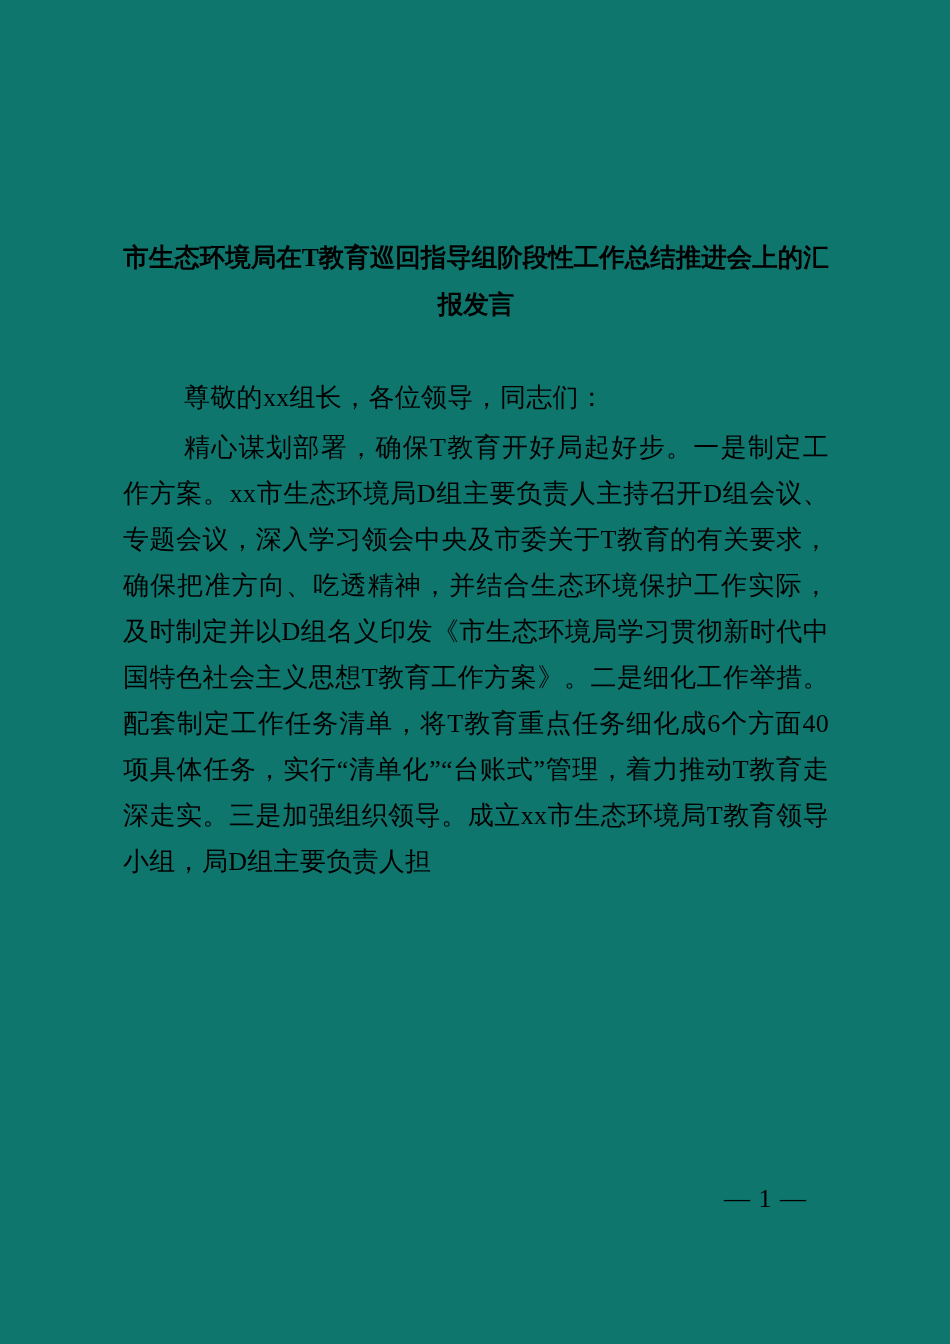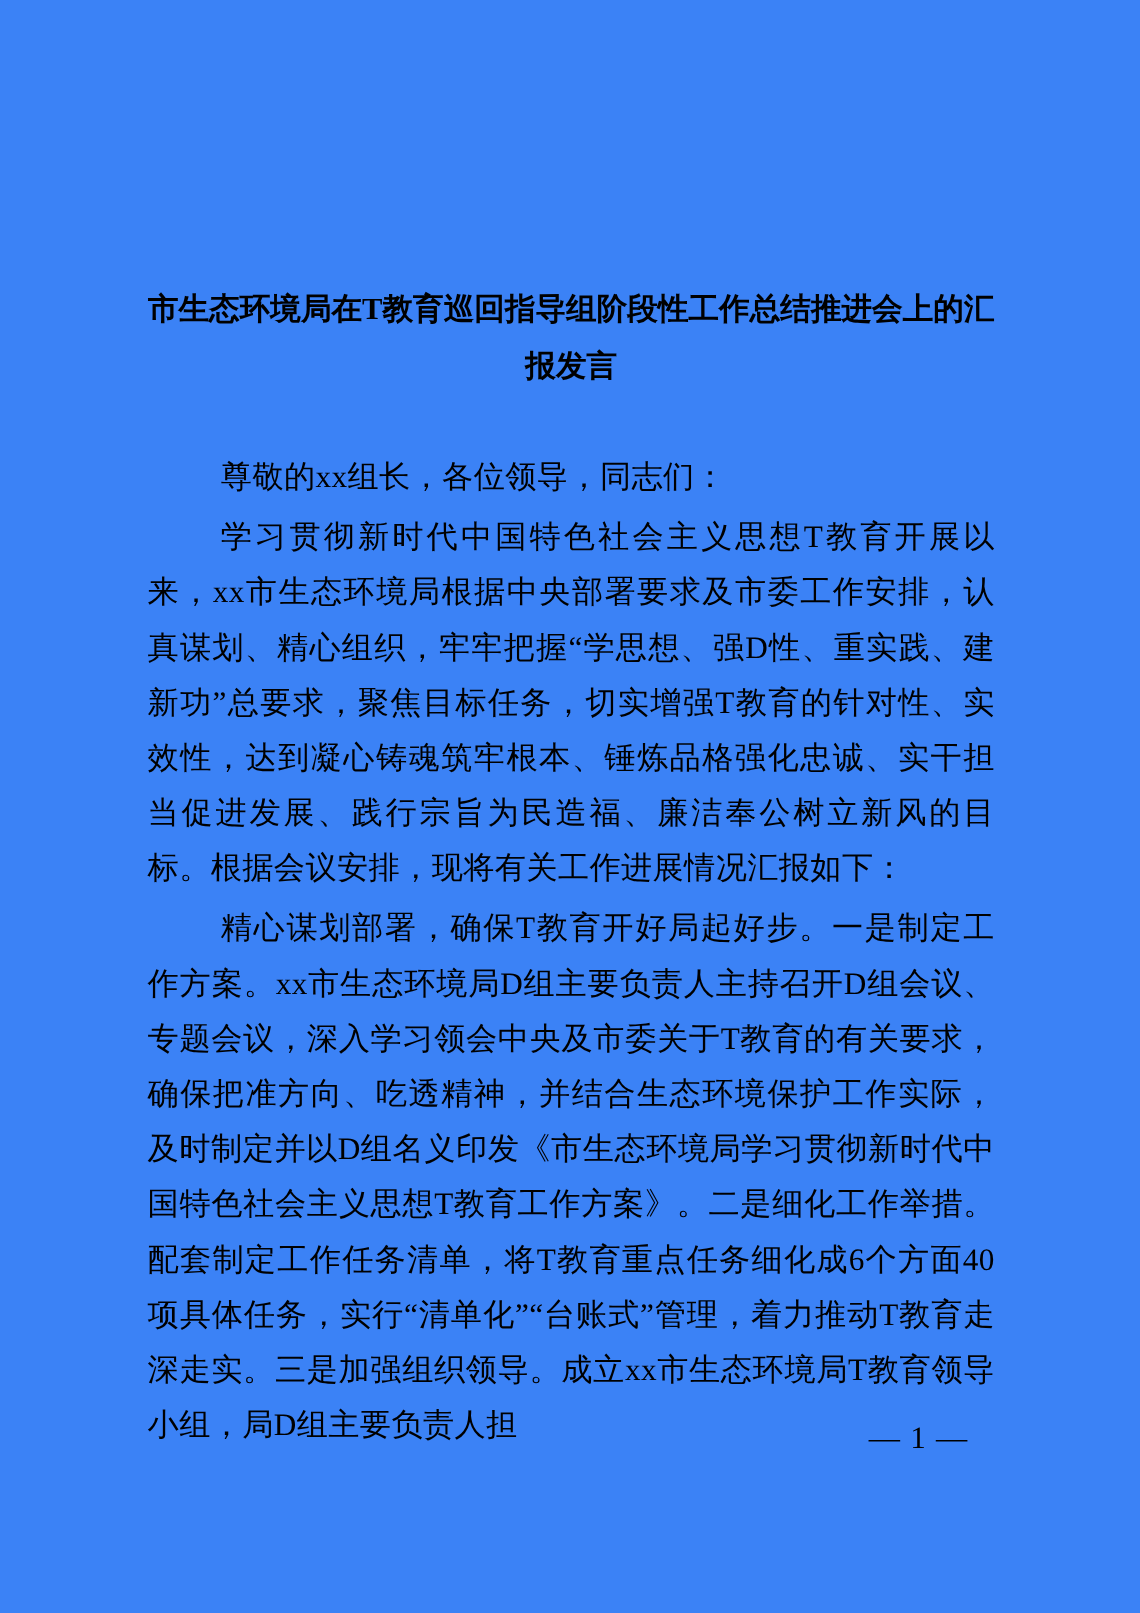--- a/index.html
+++ b/index.html
@@ -4,21 +4,21 @@
 <style>
   html, body {
     margin: 0;
     padding: 0;
     background: #ffffff;
   }
   .page {
     position: relative;
     width: 950px;
     height: 1344px;
-    background: #3b82f6;
+    background: #0f766e;
     color: #000000;
     font-family: "Liberation Serif", "DejaVu Serif", serif;
     overflow: hidden;
     box-sizing: border-box;
   }
   .content {
     box-sizing: border-box;
     padding: 234px 117px 0 119px;
   }
   .doc-title {
@@ -49,17 +49,16 @@
     letter-spacing: 1px;
   }
 </style>
 </head>
 <body>
 
 <div class="page">
   <div class="content">
     <h1 class="doc-title">市生态环境局在T教育巡回指导组阶段性工作总结推进会上的汇报发言</h1>
     <p class="para">尊敬的xx组长，各位领导，同志们：</p>
-    <p class="para">学习贯彻新时代中国特色社会主义思想T教育开展以来，xx市生态环境局根据中央部署要求及市委工作安排，认真谋划、精心组织，牢牢把握“学思想、强D性、重实践、建新功”总要求，聚焦目标任务，切实增强T教育的针对性、实效性，达到凝心铸魂筑牢根本、锤炼品格强化忠诚、实干担当促进发展、践行宗旨为民造福、廉洁奉公树立新风的目标。根据会议安排，现将有关工作进展情况汇报如下：</p>
     <p class="para">精心谋划部署，确保T教育开好局起好步。一是制定工作方案。xx市生态环境局D组主要负责人主持召开D组会议、专题会议，深入学习领会中央及市委关于T教育的有关要求，确保把准方向、吃透精神，并结合生态环境保护工作实际，及时制定并以D组名义印发《市生态环境局学习贯彻新时代中国特色社会主义思想T教育工作方案》。二是细化工作举措。配套制定工作任务清单，将T教育重点任务细化成6个方面40项具体任务，实行“清单化”“台账式”管理，着力推动T教育走深走实。三是加强组织领导。成立xx市生态环境局T教育领导小组，局D组主要负责人担</p>
   </div>
   <div class="page-number">— 1 —</div>
 </div>
 
 </body></html>

